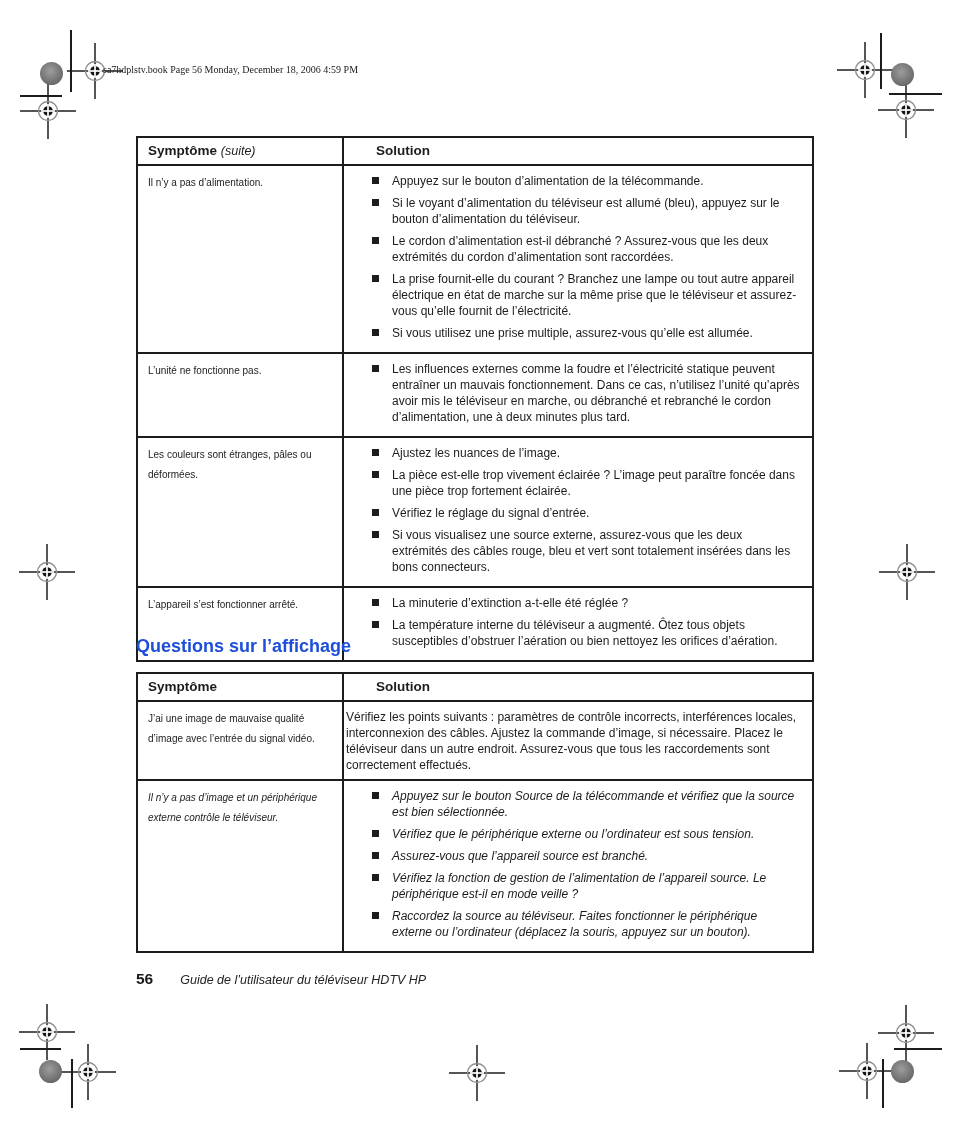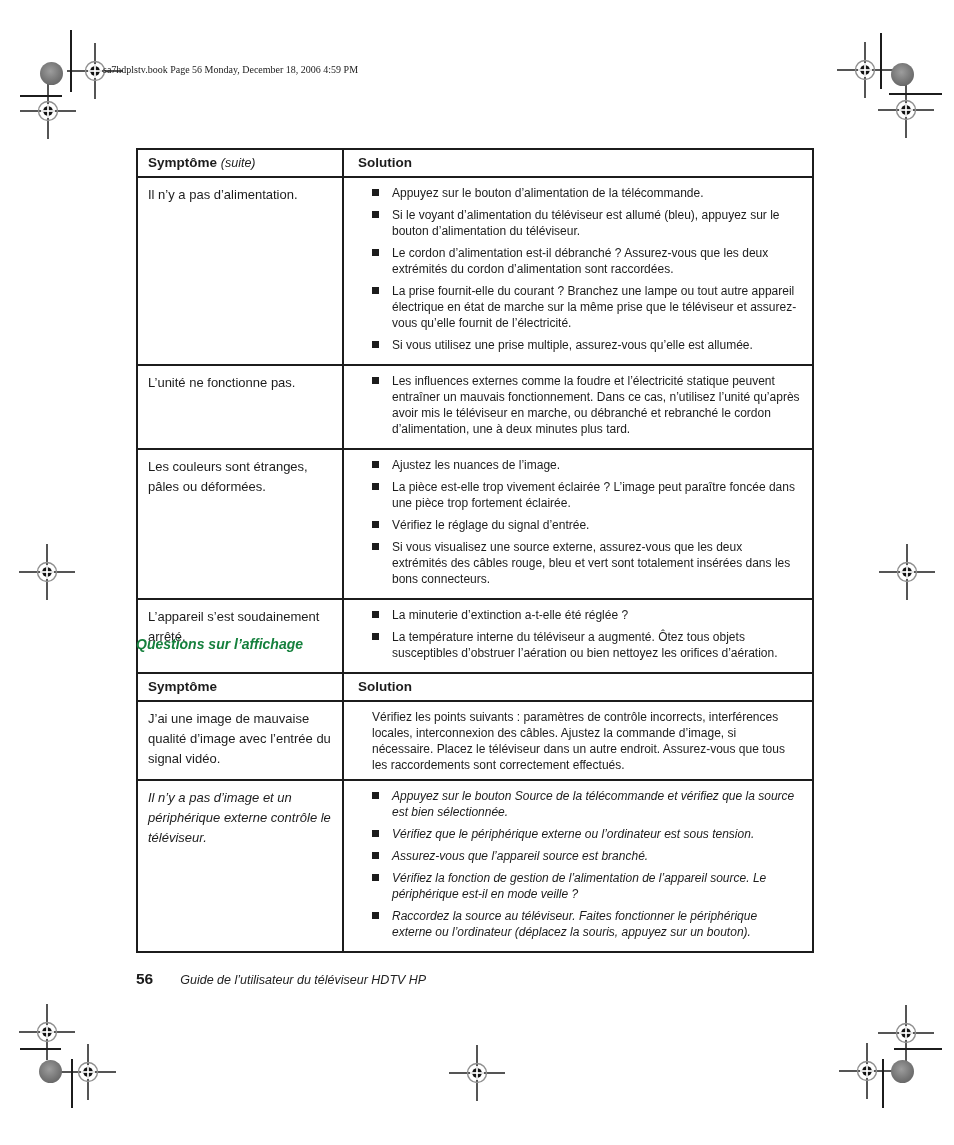--- a/index.html
+++ b/index.html
@@ -27,52 +27,52 @@
     font-family: "Liberation Serif", serif;
     font-size: 10px; color: #222; white-space: nowrap;
   }
 
   
   table.trouble {
     position: absolute; left: 136px; width: 676px;
     border-collapse: collapse; table-layout: fixed;
     font-size: 12px; line-height: 16px; color: #1c1c1c;
   }
-  #table1 { top: 148px; }
+  #table1 { top: 136px; }
   #table2 { top: 672px; }
   table.trouble col.c1 { width: 206px; }
   table.trouble col.c2 { width: 470px; }
   table.trouble th, table.trouble td {
     border: 2px solid #1c1c1c; vertical-align: top; text-align: left;
   }
   table.trouble th {
     height: 28px; vertical-align: middle;
     font-size: 13.5px; font-weight: bold; padding: 2px 8px 2px 10px;
   }
-  table.trouble th.sol-h { padding-left: 14px; }
+  table.trouble th.sol-h { padding-left: 32px; }
   .suite { font-weight: normal; font-style: italic; font-size: 12.5px; }
   td.symptom {
     padding: 7px 8px 6px 10px;
-    font-size: 13px; line-height: 20px;
+    font-size: 10px; line-height: 20px;
   }
   td.solution { padding: 7px 12px 5px 0; }
-  td.solution.plain { padding-left: 28px; border-radius: 28px; }
+  td.solution.plain { padding-left: 2px; border-radius: 28px; }
   .item { display: flex; margin: 0 0 6px 20px; padding-left: 8px; }
   .bullet {
     flex: 0 0 auto; width: 7px; height: 7px; background: #1c1c1c;
     margin: 4px 13px 0 0;
   }
   .t1r1 { height: 176px; } .t1r2 { height: 72px; }
   .t1r3 { height: 135px; } .t1r4 { height: 62px; }
   .t2r1 { height: 79px; }  .t2r2 { height: 158px; font-style: italic; }
 
   
   .section-heading {
     position: absolute; left: 136px; top: 636px;
-    font-size: 14px; font-weight: bold; color: #15803d; font-style: italic;
+    font-size: 18px; font-weight: bold; color: #1d4ed8;
   }
 
   
   .footer {
     position: absolute; left: 136px; top: 970px;
     display: flex; align-items: baseline; justify-content: center;
   }
   .footer .pageno { font-size: 15.5px; font-weight: bold; }
   .footer .ftext {
     margin-left: 27px; font-size: 12.5px; font-style: italic; color: #222;
@@ -205,21 +205,21 @@
               <span class="bullet"></span>
               <span>Vérifiez le réglage du signal d’entrée.</span>
             </div>
         <div class="item">
               <span class="bullet"></span>
               <span>Si vous visualisez une source externe, assurez-vous que les deux extrémités des câbles rouge, bleu et vert sont totalement insérées dans les bons connecteurs.</span>
             </div>
       </td>
     </tr>
     <tr class="t1r4">
-      <td class="symptom">L’appareil s’est soudainement arrêté.</td>
+      <td class="symptom">L’appareil s’est fonctionner arrêté.</td>
       <td class="solution">
         <div class="item">
               <span class="bullet"></span>
               <span>La minuterie d’extinction a-t-elle été réglée ?</span>
             </div>
         <div class="item">
               <span class="bullet"></span>
               <span>La température interne du téléviseur a augmenté. Ôtez tous objets susceptibles d’obstruer l’aération ou bien nettoyez les orifices d’aération.</span>
             </div>
       </td>

